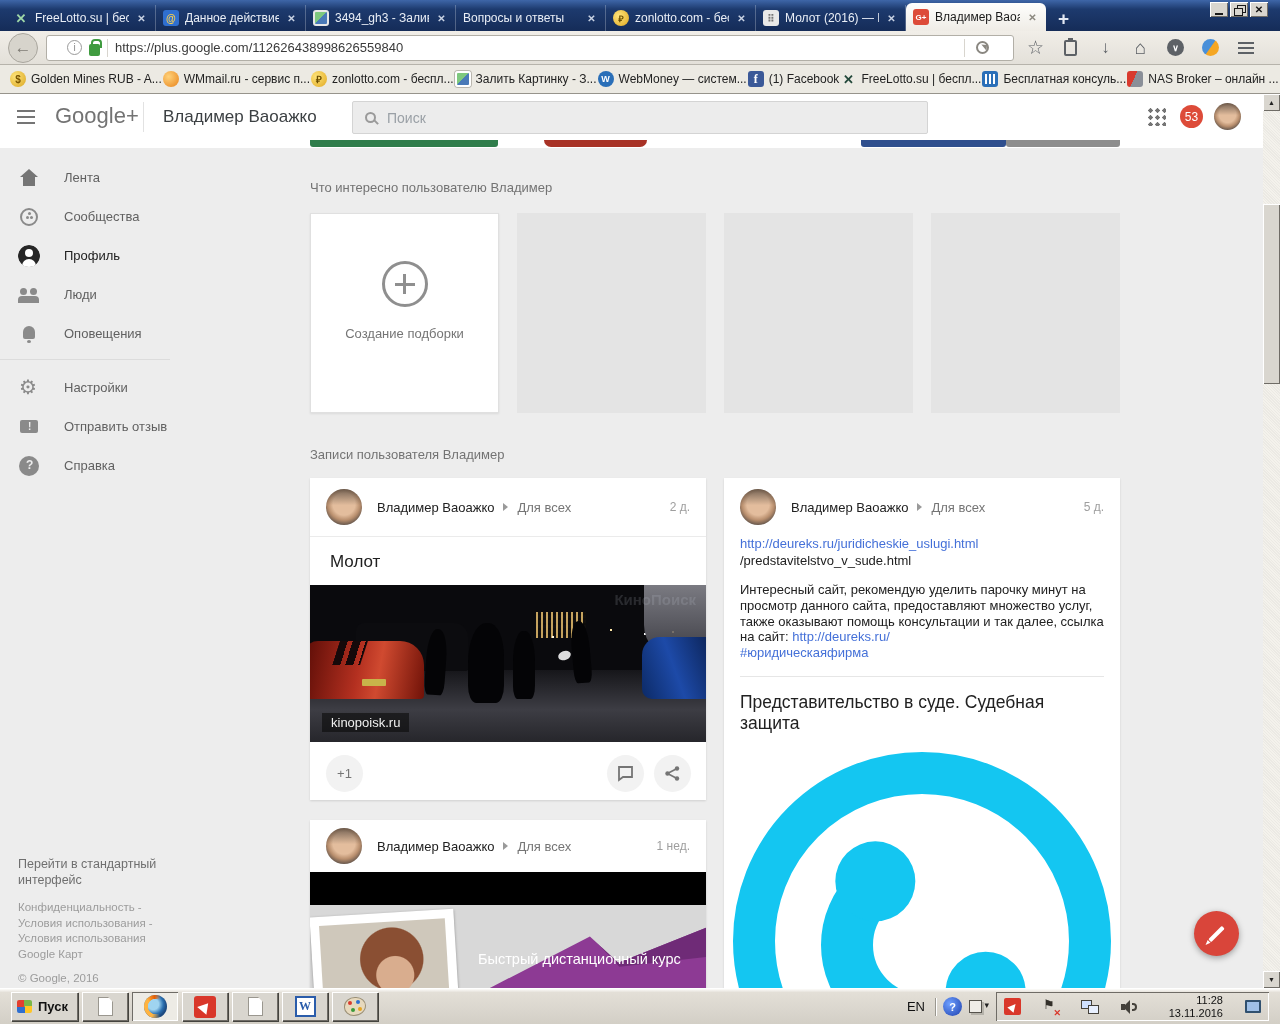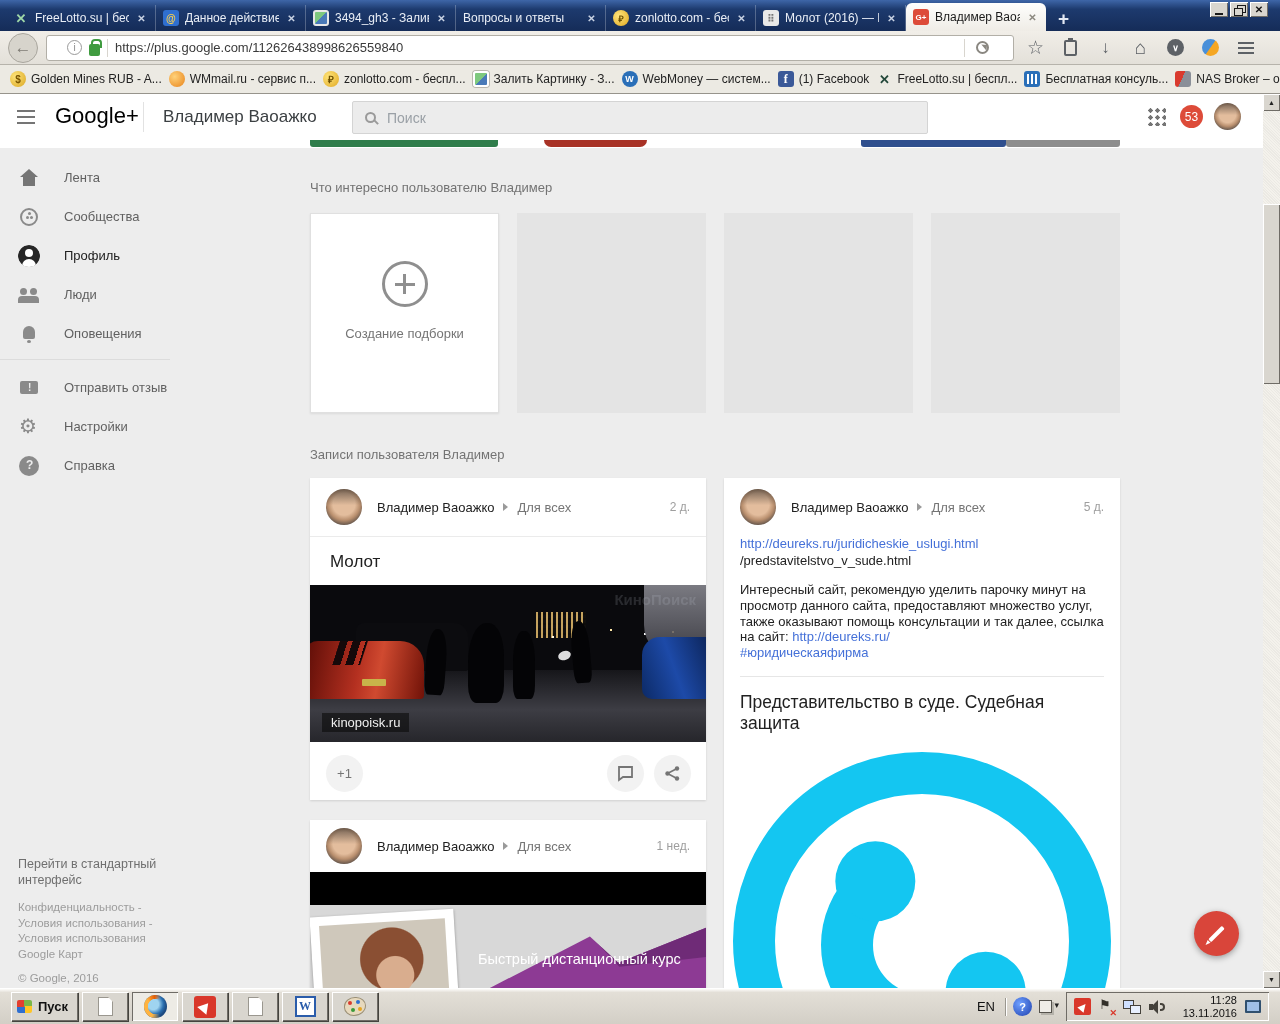--- a/index.html
+++ b/index.html
@@ -49,38 +49,38 @@
 .ic-clip{width:13px;height:16px;border:2px solid #5d6166;border-radius:2px;position:relative}
 .ic-clip::before{content:"";position:absolute;left:2px;top:-4px;width:5px;height:3px;background:#5d6166}
 .ic-down::before{content:"↓";font-size:17px;font-weight:700;color:#5d6166}
 .ic-home::before{content:"⌂";font-size:19px;color:#5d6166}
 .ic-pocket{width:17px;height:17px;border-radius:50%;background:#5d6166;color:#fff;display:flex;align-items:center;justify-content:center;font-size:9px;font-weight:700}
 .ic-pocket::before{content:"∨"}
 .ic-swirl{width:17px;height:17px;border-radius:50%;background:linear-gradient(125deg,#4a90d9 48%,#f5a623 52%)}
 .ic-menu{width:16px;height:2px;background:#5d6166;box-shadow:0 -5px 0 #5d6166,0 5px 0 #5d6166}
 
 
-.bookbar{position:absolute;top:65px;width:1280px;height:29px;background:#eceae3;border-bottom:1px solid #97948c;display:flex;align-items:center;padding:0 10px;gap:7px;font-size:12px;color:#222;overflow:hidden}
+.bookbar{position:absolute;top:65px;width:1280px;height:29px;background:#eceae3;border-bottom:1px solid #97948c;display:flex;align-items:center;padding:0 10px;gap:1px;font-size:12px;color:#222;overflow:hidden}
 .bm{display:flex;align-items:center;gap:5px;white-space:nowrap;flex:none}
 .fv{width:16px;height:16px;border-radius:3px;display:flex;align-items:center;justify-content:center;font-size:10px;font-weight:700;color:#fff;flex:none}
 .fv.goldcoin{background:radial-gradient(circle at 35% 35%,#ffe47a,#d9a520);border-radius:50%;color:#7a5500}.fv.goldcoin::before{content:"$"}
 .fv.orange{background:radial-gradient(circle at 35% 35%,#ffd27a,#e8831a);border-radius:50%}
 .fv.coin{background:radial-gradient(circle at 35% 35%,#ffe47a,#e0a820);border-radius:50%;color:#6b4e00}.fv.coin::before{content:"₽"}
 .fv.img{background:linear-gradient(135deg,#7ec87e 50%,#4a7ab8 50%);border:2px solid #fff;box-shadow:0 0 0 1px #b9b6ae}
 .fv.wm{background:#2a6fb8;border-radius:50%;font-size:9px}.fv.wm::before{content:"W"}
 .fv.fb{background:#3b5998;font-family:"Liberation Serif",serif;font-size:12px}.fv.fb::before{content:"f"}
 .fv.fl{background:transparent;color:#23483a;font-size:13px}.fv.fl::before{content:"✕"}
 .fv.cols{background:#2a6fb8}.fv.cols::before{content:"";display:block;width:10px;height:10px;background:repeating-linear-gradient(90deg,#fff 0 2px,rgba(0,0,0,0) 2px 4px)}
 .fv.nas{background:linear-gradient(115deg,#d93a2e 45%,#8a8f98 45%)}
 
 
 .page{position:absolute;top:94px;left:0;width:1280px;height:894px;background:#ededed;overflow:hidden}
 .gheader{position:absolute;top:0;left:0;width:1263px;height:46px;background:#fff}
 .hamb{position:absolute;left:17px;top:16px;width:18px;height:2px;background:#757575;box-shadow:0 6px 0 #757575,0 12px 0 #757575}
-.glogo{position:absolute;left:55px;top:9px;font-size:22px;color:#000000}
+.glogo{position:absolute;left:55px;top:9px;font-size:22px;color:#737373}
 .hdiv{position:absolute;left:143px;top:8px;width:1px;height:30px;background:#e2e2e2}
 .gtitle{position:absolute;left:163px;top:13px;font-size:17px;color:#3c4043}
 .gsearch{position:absolute;left:352px;top:7px;width:576px;height:33px;background:#ececec;border:1px solid #d4d4d4;border-radius:2px;display:flex;align-items:center;padding:0 12px;gap:11px}
 .i-mag{width:11px;height:11px;border:2px solid #9a9a9a;border-radius:50%;position:relative;flex:none}
 .i-mag::after{content:"";position:absolute;width:6px;height:2px;background:#9a9a9a;transform:rotate(45deg);right:-5px;bottom:-2px}
 .gsearch input{border:none;background:transparent;outline:none;font-size:14px;color:#333;font-family:inherit;width:100%}
 .gsearch input::placeholder{color:#9aa0a6}
 .appgrid{position:absolute;left:1147px;top:13px;width:19px;height:19px;background-image:radial-gradient(circle,#757575 2px,rgba(0,0,0,0) 2.3px);background-size:7px 7px;background-position:0 0}
 .badge{position:absolute;left:1180px;top:11px;width:23px;height:23px;border-radius:50%;background:#dd4b39;color:#fff;font-size:12px;display:flex;align-items:center;justify-content:center}
 .face{background:linear-gradient(180deg,rgba(70,60,52,.7),rgba(70,60,52,0) 45%),radial-gradient(circle at 50% 42%,#e3bd9d 0 40%,#b98f6e 58%,#5c5048 78%,#3f3833)}
@@ -208,21 +208,21 @@
 .palette{width:22px;height:19px;background:#e7d9bd;border:1px solid #9a8f76;border-radius:50% 45% 55% 45%;position:relative}
 .palette::before{content:"";position:absolute;left:3px;top:3px;width:4px;height:4px;border-radius:50%;background:#d93a2e;box-shadow:8px -1px 0 #2f6fd0,3px 7px 0 #3a9a3a,10px 6px 0 #e8a520}
 .tray{margin-left:auto;display:flex;align-items:center;gap:7px;height:29px}
 .lang{font-size:13px;color:#111;padding:0 3px}
 .vsep{width:1px;height:18px;background:#9a978f;box-shadow:1px 0 0 #fff}
 .qmark{width:19px;height:19px;border-radius:50%;background:radial-gradient(circle at 35% 35%,#6fa0ff,#1d3fae);color:#fff;font-size:11px;font-weight:700;display:flex;align-items:center;justify-content:center}
 .qmark::before{content:"?"}
 .langbar{position:relative;width:20px;height:16px}
 .langbar::before{content:"";position:absolute;left:0;top:1px;width:11px;height:11px;border:1px solid #55524c;background:#efede8;box-shadow:2px 2px 0 #b5b2aa}
 .langbar::after{content:"▾";position:absolute;right:0;top:1px;font-size:9px;color:#222}
-.tray-panel{height:29px;display:flex;align-items:center;gap:8px;padding:0 8px;box-shadow:inset 1px 1px 0 #6f6c66,inset -1px -1px 0 #fff}
+.tray-panel{height:29px;display:flex;align-items:center;gap:22px;padding:0 8px;box-shadow:inset 1px 1px 0 #6f6c66,inset -1px -1px 0 #fff}
 .t-red{width:17px;height:17px;background:#d9372a;border-radius:2px;display:flex;align-items:center;justify-content:center}
 .t-red::before{content:"";width:0;height:0;border-left:4px solid rgba(0,0,0,0);border-right:4px solid rgba(0,0,0,0);border-bottom:8px solid #fff;transform:rotate(40deg)}
 .t-flag{position:relative;width:16px;height:16px}
 .t-flag::before{content:"⚑";position:absolute;left:0;top:-2px;font-size:13px;color:#33302a}
 .t-flag::after{content:"✕";position:absolute;right:-2px;bottom:-3px;color:#d9372a;font-size:9px;font-weight:700}
 .t-net{position:relative;width:18px;height:14px}
 .t-net::before{content:"";position:absolute;left:0;top:0;width:9px;height:7px;background:#cfe0ff;border:1px solid #44413b}
 .t-net::after{content:"";position:absolute;right:0;bottom:0;width:9px;height:7px;background:#e8f0ff;border:1px solid #44413b}
 .t-spk{position:relative;width:16px;height:14px}
 .t-spk::before{content:"";position:absolute;left:0;top:4px;width:4px;height:6px;background:#44413b}
@@ -392,26 +392,26 @@
       <div class="sitem">
           <span class="sic si-people"></span>
           <span>Люди</span>
         </div>
       <div class="sitem">
           <span class="sic si-bell"></span>
           <span>Оповещения</span>
         </div>
       <div class="sdiv"></div>
       <div class="sitem">
+          <span class="sic si-gear"></span>
+          <span>Настройки</span>
+        </div>
+      <div class="sitem">
           <span class="sic si-fbk"></span>
           <span>Отправить отзыв</span>
-        </div>
-      <div class="sitem">
-          <span class="sic si-gear"></span>
-          <span>Настройки</span>
         </div>
       <div class="sitem">
           <span class="sic si-help"></span>
           <span>Справка</span>
         </div>
     </div>
     <div class="sfooter">
       <div class="sf-std">Перейти в стандартный интерфейс</div>
       <div class="sf-legal">Конфиденциальность - Условия использования - Условия использования Google Карт</div>
       <div class="sf-copy">© Google, 2016</div>

